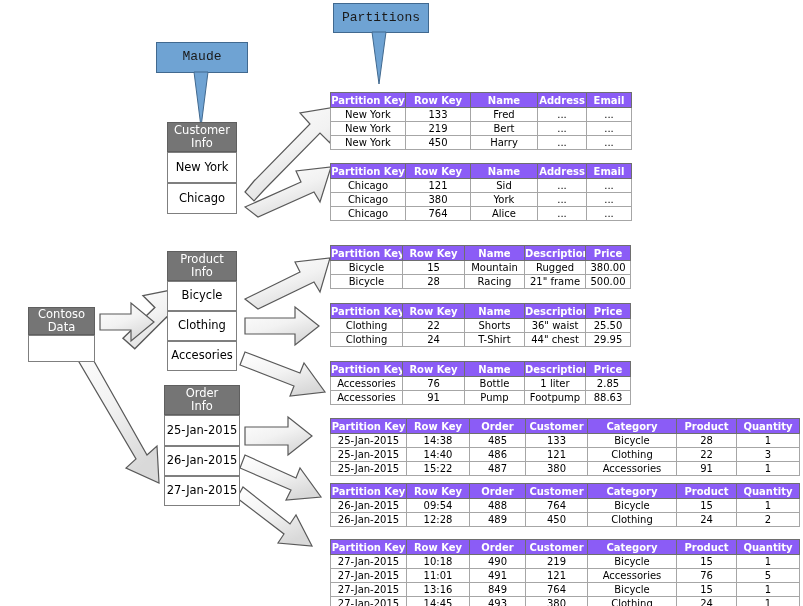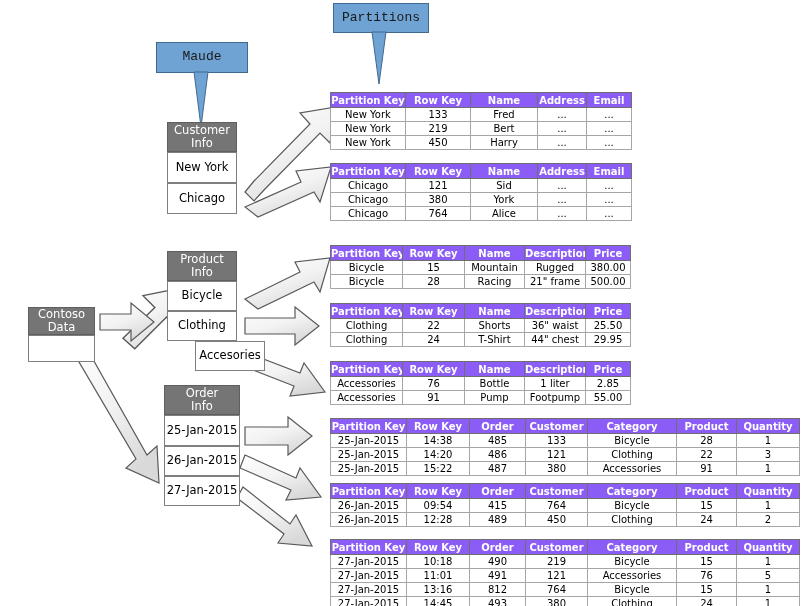--- a/index.html
+++ b/index.html
@@ -126,21 +126,21 @@
 
   <div class="listbox" style="left:167px;top:251px;width:70px;height:120px;">
     <div class="cell head" style="position:absolute;left:0;top:0;width:70px;height:30px;">
       <div>
         <div>Product</div>
         <div>Info</div>
       </div>
     </div>
     <div class="cell" style="position:absolute;left:0;top:30px;width:70px;height:30px;">Bicycle</div>
     <div class="cell" style="position:absolute;left:0;top:60px;width:70px;height:30px;">Clothing</div>
-    <div class="cell" style="position:absolute;left:0;top:90px;width:70px;height:30px;margin-left:28px;">Accesories</div>
+    <div class="cell" style="position:absolute;left:0;top:90px;width:70px;height:30px;">Accesories</div>
   </div>
 
   <div class="listbox" style="left:164px;top:385px;width:76px;height:121px;">
     <div class="cell head" style="position:absolute;left:0;top:0;width:76px;height:30px;">
       <div>
         <div>Order</div>
         <div>Info</div>
       </div>
     </div>
     <div class="cell" style="position:absolute;left:0;top:30px;width:76px;height:31px;">25-Jan-2015</div>
@@ -325,21 +325,21 @@
           <td>76</td>
           <td>Bottle</td>
           <td>1 liter</td>
           <td>2.85</td>
         </tr>
         <tr>
           <td>Accessories</td>
           <td>91</td>
           <td>Pump</td>
           <td>Footpump</td>
-          <td>55.00</td>
+          <td>88.63</td>
         </tr>
       </tbody>
   </table>
 
   <table class="dtable" style="left:330px;top:418px;width:469px;">
     <colgroup>
         <col style="width:76px">
         <col style="width:63px">
         <col style="width:56px">
         <col style="width:62px">
@@ -363,21 +363,21 @@
           <td>25-Jan-2015</td>
           <td>14:38</td>
           <td>485</td>
           <td>133</td>
           <td>Bicycle</td>
           <td>28</td>
           <td>1</td>
         </tr>
         <tr>
           <td>25-Jan-2015</td>
-          <td>14:20</td>
+          <td>14:40</td>
           <td>486</td>
           <td>121</td>
           <td>Clothing</td>
           <td>22</td>
           <td>3</td>
         </tr>
         <tr>
           <td>25-Jan-2015</td>
           <td>15:22</td>
           <td>487</td>
@@ -407,21 +407,21 @@
           <th>Customer</th>
           <th>Category</th>
           <th>Product</th>
           <th>Quantity</th>
         </tr>
       </thead>
     <tbody>
         <tr>
           <td>26-Jan-2015</td>
           <td>09:54</td>
-          <td>415</td>
+          <td>488</td>
           <td>764</td>
           <td>Bicycle</td>
           <td>15</td>
           <td>1</td>
         </tr>
         <tr>
           <td>26-Jan-2015</td>
           <td>12:28</td>
           <td>489</td>
           <td>450</td>
@@ -468,21 +468,21 @@
           <td>11:01</td>
           <td>491</td>
           <td>121</td>
           <td>Accessories</td>
           <td>76</td>
           <td>5</td>
         </tr>
         <tr>
           <td>27-Jan-2015</td>
           <td>13:16</td>
-          <td>812</td>
+          <td>849</td>
           <td>764</td>
           <td>Bicycle</td>
           <td>15</td>
           <td>1</td>
         </tr>
         <tr>
           <td>27-Jan-2015</td>
           <td>14:45</td>
           <td>493</td>
           <td>380</td>

